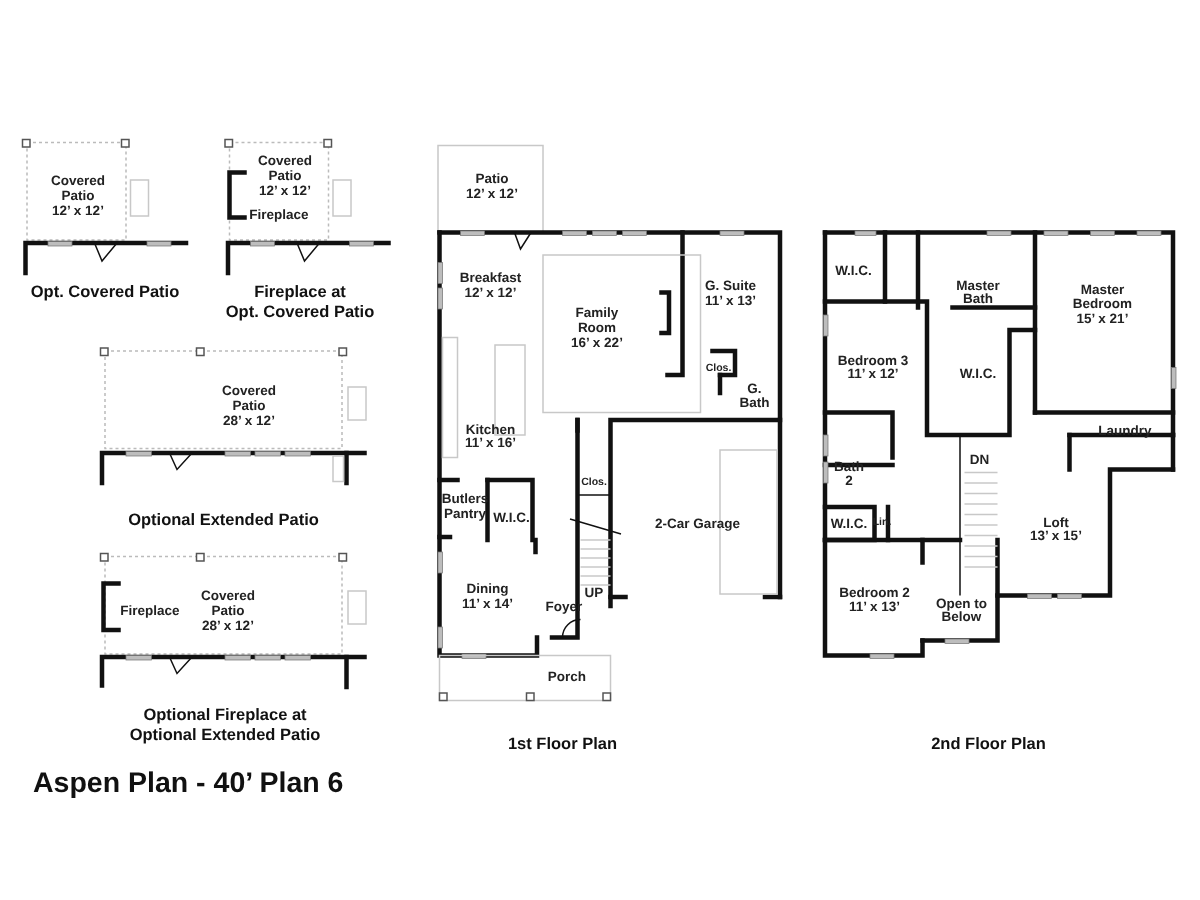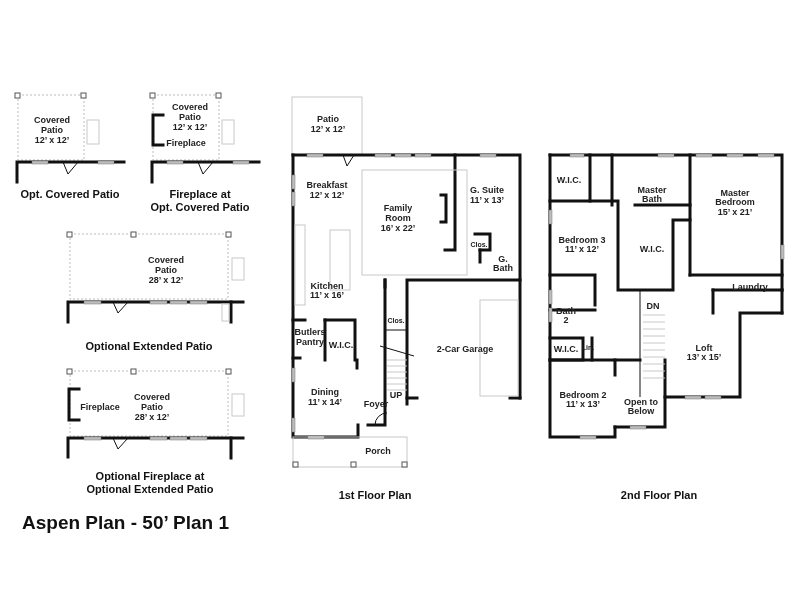--- a/index.html
+++ b/index.html
@@ -216,13 +216,13 @@
     <text class="lbl" font-size="9"><tspan x="566" y="314">Bath</tspan><tspan x="566" y="323">2</tspan></text>
     <text class="lbl" font-size="9" x="566" y="352">W.I.C.</text>
     <text class="lbl" font-size="7" x="588" y="350">Lin.</text>
     <text class="lbl" font-size="9"><tspan x="704" y="351">Loft</tspan><tspan x="704" y="360">13’ x 15’</tspan></text>
     <text class="lbl" font-size="9"><tspan x="583" y="398">Bedroom 2</tspan><tspan x="583" y="407">11’ x 13’</tspan></text>
     <text class="lbl" font-size="9"><tspan x="641" y="405">Open to</tspan><tspan x="641" y="414">Below</tspan></text>
     <text class="cap" font-size="11" x="659" y="499">2nd Floor Plan</text>
   </g>
 </svg>
 
-<div class="title">Aspen Plan - 50’ Plan 1</div>
+<div class="title">Aspen Plan - 40’ Plan 6</div>
 
 </body></html>

